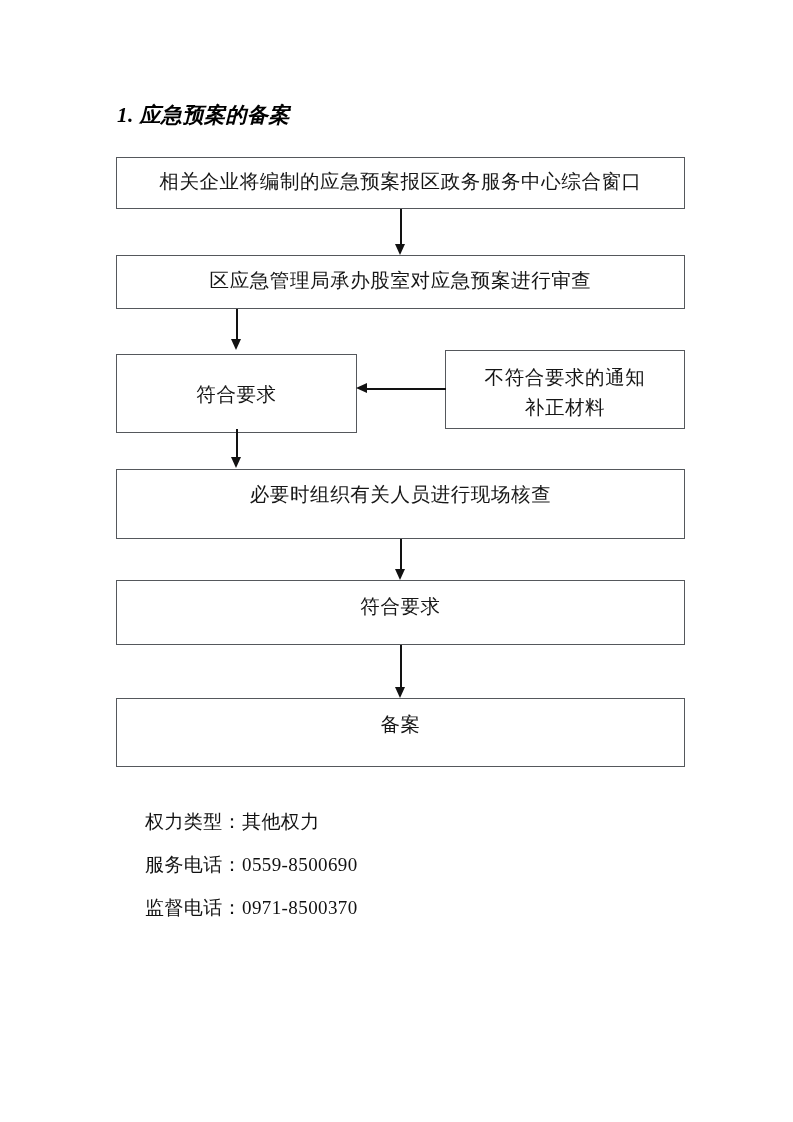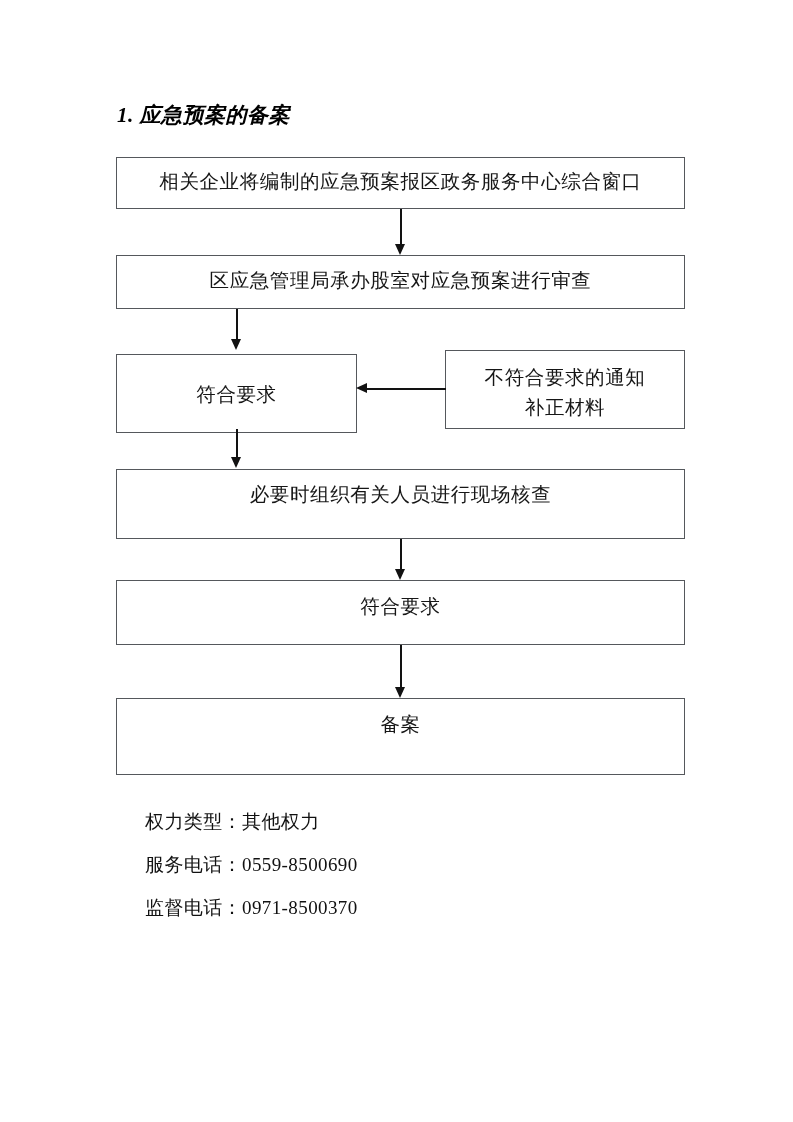--- a/index.html
+++ b/index.html
@@ -70,21 +70,21 @@
 
   #box-nonconform  { left:445px; top:350px;  width:240px; height:79px;  }
   #box-nonconform .box-text  { padding-top: 12px; }
 
   #box-onsite      { left:116px; top:469px;  width:569px; height:70px;  }
   #box-onsite .box-text      { padding-top: 10px; }
 
   #box-decision    { left:116px; top:580px;  width:569px; height:65px;  }
   #box-decision .box-text    { padding-top: 11px; }
 
-  #box-record      { left:116px; top:698px;  width:569px; height:77px;  }
+  #box-record      { left:116px; top:698px;  width:569px; height:69px;  }
   #box-record .box-text      { padding-top: 11px; }
 
   
   .conn {
     position: absolute;
   }
   .conn-line-v {
     position: absolute;
     width: 1.6px;
     background: #121212;

